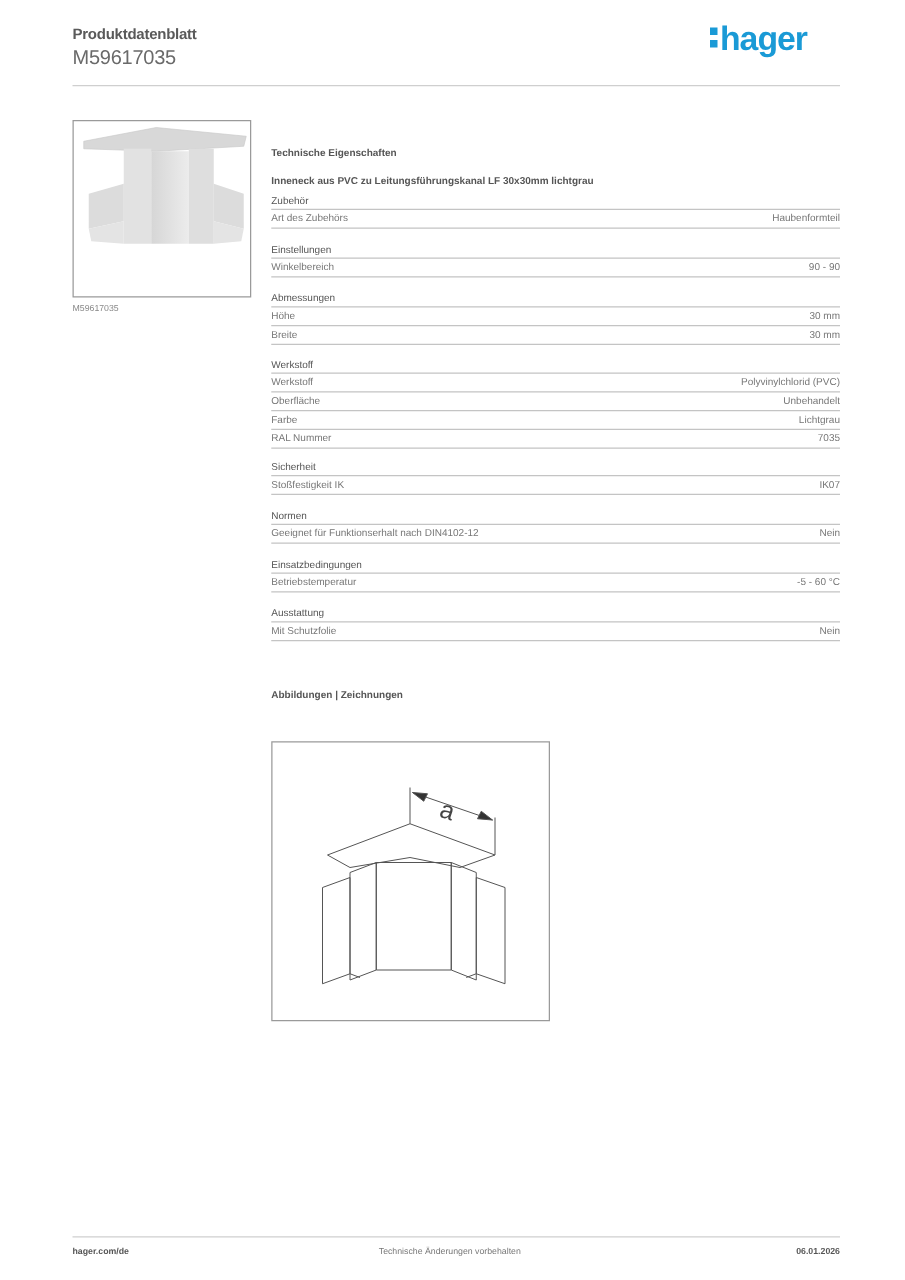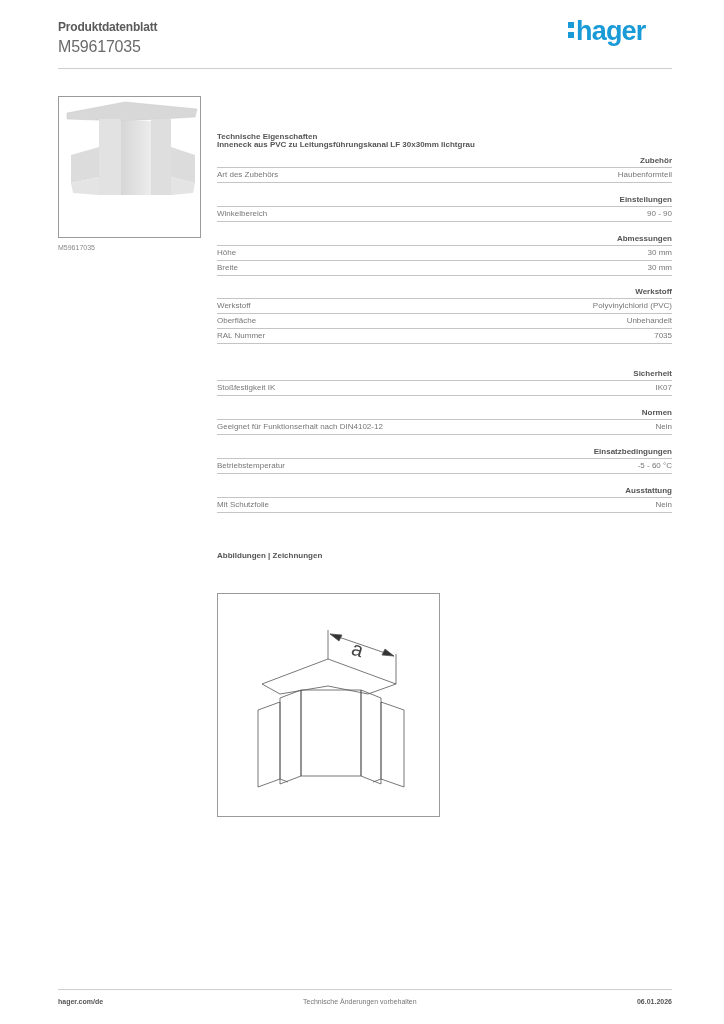--- a/index.html
+++ b/index.html
@@ -14,23 +14,23 @@
     .logo .dots::before, .logo .dots::after { content: ""; position: absolute; left: 1px; width: 6px; height: 6px; background: #1a9ad6; }
     .logo .dots::before { top: 0; }
     .logo .dots::after { top: 10px; }
     .header-rule { position: absolute; left: 58px; top: 68px; width: 614px; height: 1px; background: #cfcfcf; }
 
     .thumb { position: absolute; left: 58px; top: 96px; width: 143px; height: 142px; border: 1px solid #9a9a9a; box-sizing: border-box; background: #fff; }
     .thumb-caption { position: absolute; left: 58px; top: 244px; font-size: 7px; color: #888; }
 
     .content { position: absolute; left: 217px; top: 0; width: 455px; }
     .product-desc { position: absolute; top: 96px; left: 0; font-size: 8px; font-weight: bold; color: #555; white-space: nowrap; margin-top: 44px; }
-    .tech-heading { position: absolute; top: 132px; left: 0; font-size: 8px; font-weight: bold; color: #555; }
+    .tech-heading { position: absolute; top: 118px; left: 0; font-size: 8px; font-weight: bold; color: #555; }
     .section { position: absolute; left: 0; width: 455px; }
-    .section-title { font-size: 8px; font-weight: bold; color: #555; height: 11px; line-height: 11px; border-bottom: 1px solid #c4c4c4; padding-bottom: 1px; text-align: right; }
+    .section-title { font-size: 8px; font-weight: normal; color: #555; height: 11px; line-height: 11px; border-bottom: 1px solid #c4c4c4; padding-bottom: 1px; }
     .row { display: flex; justify-content: space-between; font-size: 8px; color: #777; height: 14px; line-height: 14px; border-bottom: 1px solid #c4c4c4; }
     .row .label, .row .value { white-space: nowrap; }
 
     .drawings-heading { position: absolute; top: 551px; left: 0; font-size: 8px; font-weight: bold; color: #555; }
     .drawing { position: absolute; left: 217px; top: 593px; width: 223px; height: 224px; border: 1px solid #9a9a9a; box-sizing: border-box; background: #fff; }
 
     .footer-rule { position: absolute; left: 58px; top: 989px; width: 614px; height: 1px; background: #cfcfcf; }
     .footer-left { position: absolute; left: 58px; top: 998px; font-size: 7px; font-weight: bold; color: #555; }
     .footer-center { position: absolute; left: 303px; top: 998px; font-size: 7px; color: #777; }
     .footer-right { position: absolute; right: 52px; top: 998px; font-size: 7px; font-weight: bold; color: #555; }
@@ -101,20 +101,24 @@
     <div class="section-title">Werkstoff</div>
     <div class="row">
       <span class="label">Werkstoff</span>
       <span class="value">Polyvinylchlorid (PVC)</span>
     </div>
     <div class="row">
       <span class="label">Oberfläche</span>
       <span class="value">Unbehandelt</span>
     </div>
     <div class="row">
+      <span class="label">Farbe</span>
+      <span class="value">Lichtgrau</span>
+    </div>
+    <div class="row">
       <span class="label">RAL Nummer</span>
       <span class="value">7035</span>
     </div>
   </div>
 
   <div class="section" style="top:368px">
     <div class="section-title">Sicherheit</div>
     <div class="row">
       <span class="label">Stoßfestigkeit IK</span>
       <span class="value">IK07</span>

